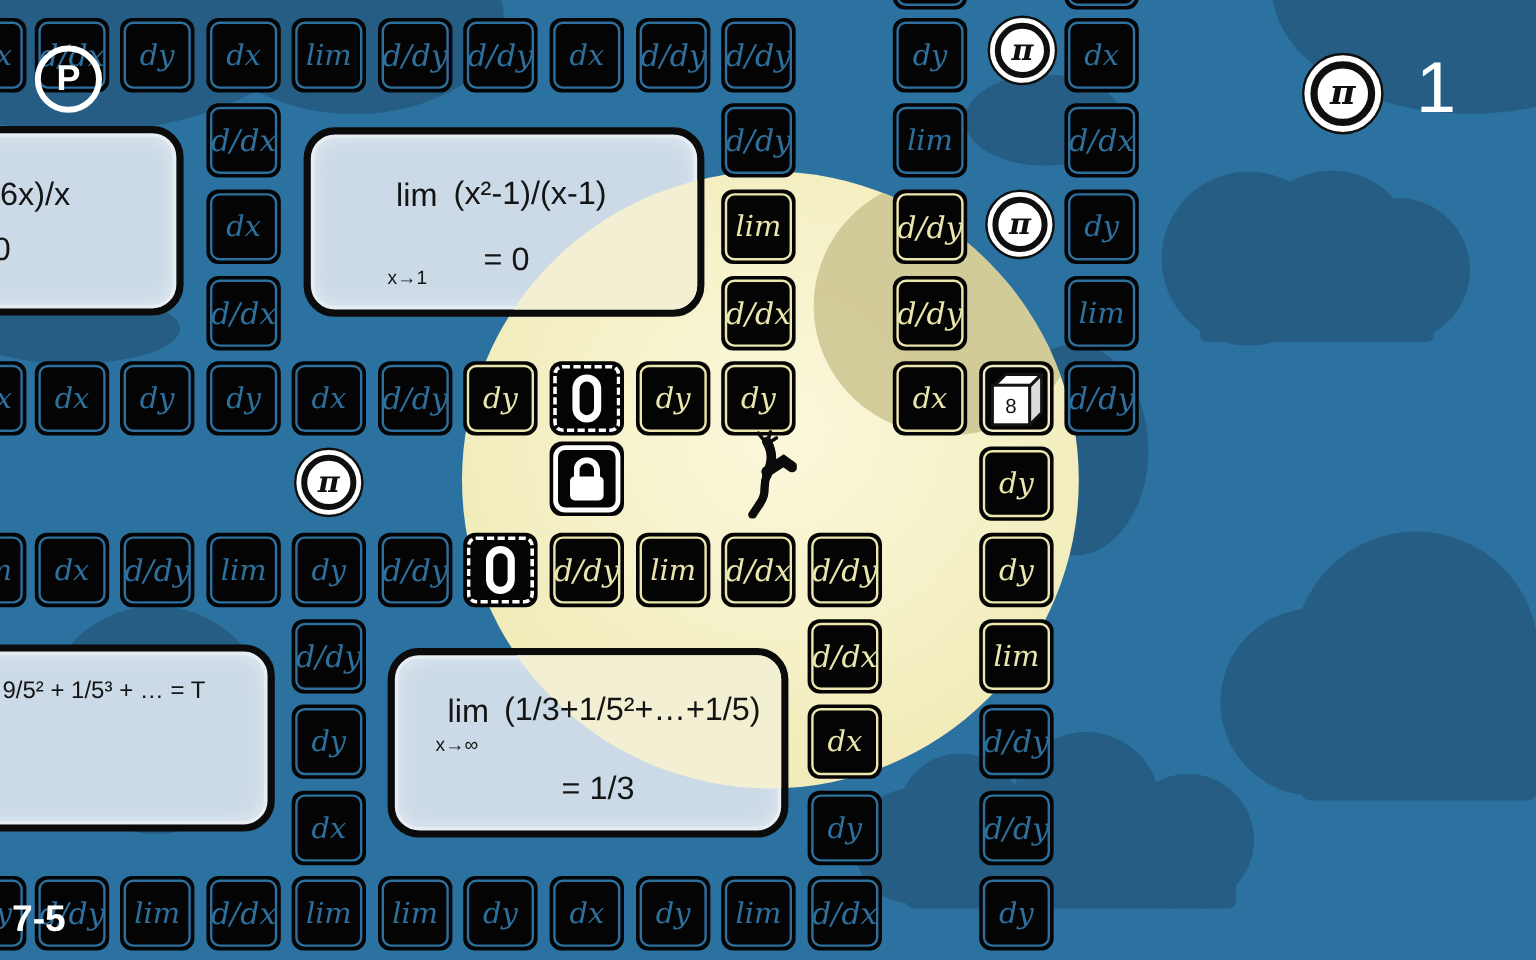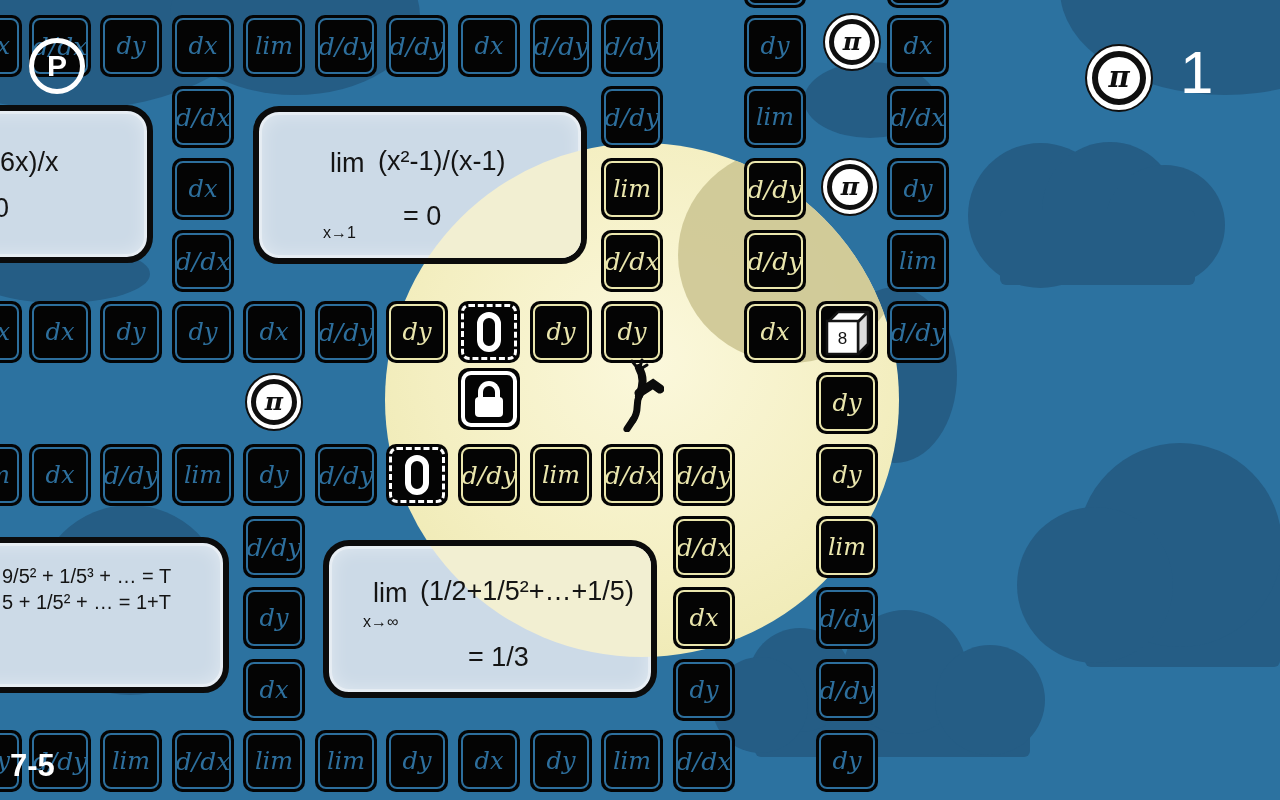--- a/index.html
+++ b/index.html
@@ -95,28 +95,27 @@
     <div class="shine" style="left:126px;top:31px;"></div>
     <span class="ptxt" style="left:71px;top:36px;">lim</span>
     <span class="ptxt" style="left:119px;top:34px;">(x²-1)/(x-1)</span>
     <span class="ptxt small" style="left:64px;top:68px;margin-top:44px;">x→1</span>
     <span class="ptxt" style="left:144px;top:89px;">= 0</span>
   </div>
 
   <div class="panel" style="left:-106px;top:537px;width:335px;height:156px;">
     <div class="plines" style="left:102px;top:20px;">
       <div>9/5² + 1/5³ + … = T</div>
-      <div>5 + 1/5² + … = 1+T</div>
     </div>
   </div>
 
   <div class="panel" style="left:323px;top:540px;width:334px;height:158px;">
     <div class="shine" style="left:56px;top:-403px;"></div>
     <span class="ptxt" style="left:44px;top:32px;">lim</span>
-    <span class="ptxt" style="left:91px;top:30px;">(1/2+1/5²+…+1/5)</span>
+    <span class="ptxt" style="left:91px;top:30px;">(1/3+1/5²+…+1/5)</span>
     <span class="ptxt small" style="left:34px;top:67px;">x→∞</span>
     <span class="ptxt" style="left:139px;top:96px;">= 1/3</span>
   </div>
 
   <div id="tiles">
       <div class="tile t-blue" style="left: 744px; top: -54px;">
         <div class="key"></div>
       </div>
       <div class="tile t-blue" style="left: 887px; top: -54px;">
         <div class="key"></div>

